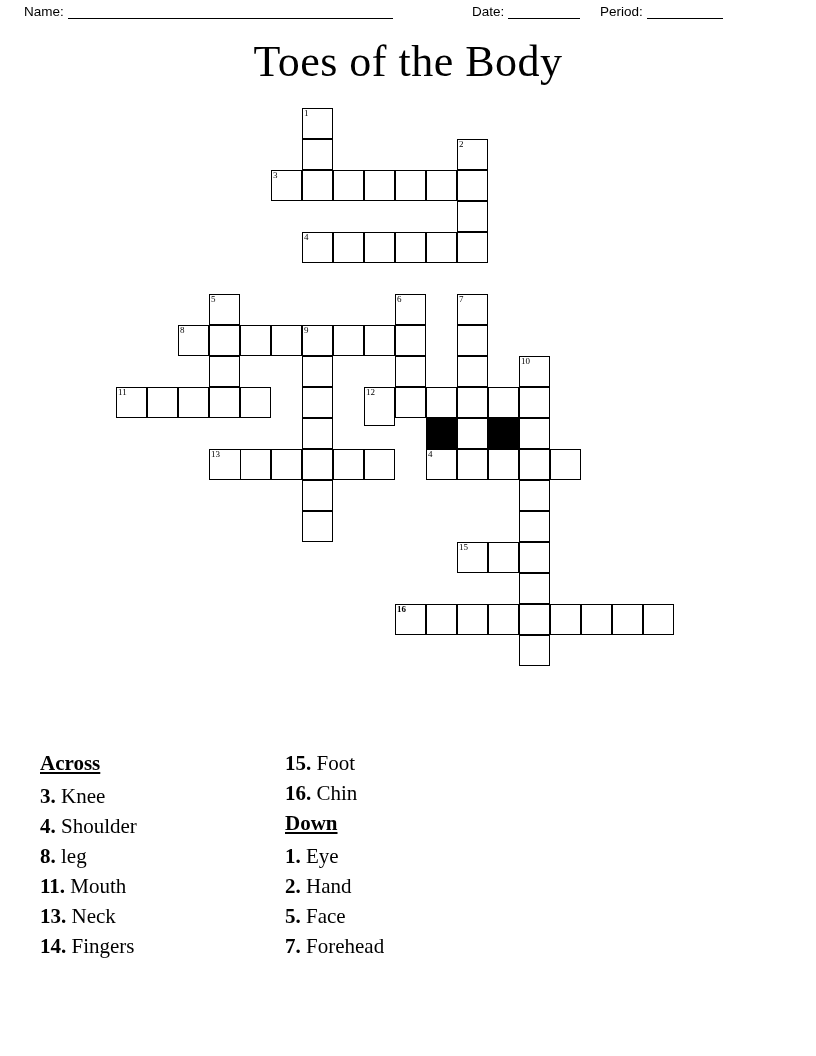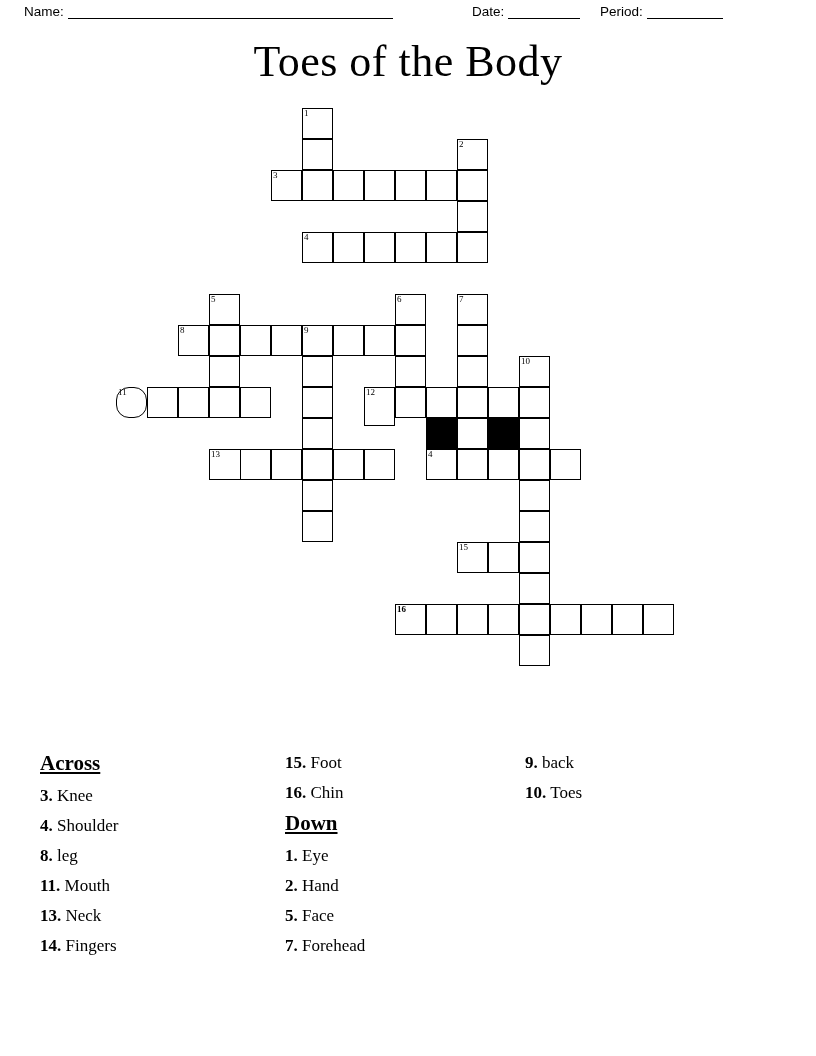--- a/index.html
+++ b/index.html
@@ -98,21 +98,21 @@
   .clue-heading {
     font-family: "Liberation Serif", serif;
     font-size: 21px;
     font-weight: bold;
     text-decoration: underline;
     margin: 0 0 3px 0;
     line-height: 30px;
   }
   .clue {
     font-family: "Liberation Serif", serif;
-    font-size: 17px;
+    font-size: 21px;
     line-height: 30px;
     white-space: nowrap;
   }
   .clue b {
     font-weight: bold;
   }
 </style>
 </head>
 <body>
 
@@ -181,21 +181,21 @@
     <div class="cell" style="left: 364px; top: 225px; width: 31px; height: 31px;"></div>
     <div class="cell" style="left: 395px; top: 225px; width: 31px; height: 31px;"></div>
     <div class="cell" style="left: 457px; top: 225px; width: 31px; height: 31px;"></div>
     <div class="cell" style="left: 209px; top: 256px; width: 31px; height: 31px;"></div>
     <div class="cell" style="left: 302px; top: 256px; width: 31px; height: 31px;"></div>
     <div class="cell" style="left: 395px; top: 256px; width: 31px; height: 31px;"></div>
     <div class="cell" style="left: 457px; top: 256px; width: 31px; height: 31px;"></div>
     <div class="cell" style="left: 519px; top: 256px; width: 31px; height: 31px;">
       <span class="num">10</span>
     </div>
-    <div class="cell" style="left: 116px; top: 287px; width: 31px; height: 31px; border-radius: 13px;">
+    <div class="cell" style="left: 116px; top: 287px; width: 31px; height: 31px;">
       <span class="num">11</span>
     </div>
     <div class="cell" style="left: 147px; top: 287px; width: 31px; height: 31px;"></div>
     <div class="cell" style="left: 178px; top: 287px; width: 31px; height: 31px;"></div>
     <div class="cell" style="left: 209px; top: 287px; width: 31px; height: 31px;"></div>
     <div class="cell" style="left: 240px; top: 287px; width: 31px; height: 31px;"></div>
     <div class="cell" style="left: 302px; top: 287px; width: 31px; height: 31px;"></div>
     <div class="cell" style="left: 364px; top: 287px; width: 31px; height: 39px;">
       <span class="num">12</span>
     </div>
@@ -260,17 +260,13 @@
     </div>
   <div class="clue-col c2" id="clue-col-2">
       <div class="clue"><b>15.</b><span> Foot</span></div>
       <div class="clue"><b>16.</b><span> Chin</span></div>
       <div class="clue-heading">Down</div>
       <div class="clue"><b>1.</b><span> Eye</span></div>
       <div class="clue"><b>2.</b><span> Hand</span></div>
       <div class="clue"><b>5.</b><span> Face</span></div>
       <div class="clue"><b>7.</b><span> Forehead</span></div>
     </div>
-  <div class="clue-col c3" id="clue-col-3">
-      <div class="clue"><b>9.</b><span> back</span></div>
-      <div class="clue"><b>10.</b><span> Toes</span></div>
-    </div>
 </div>
 
 </body></html>

